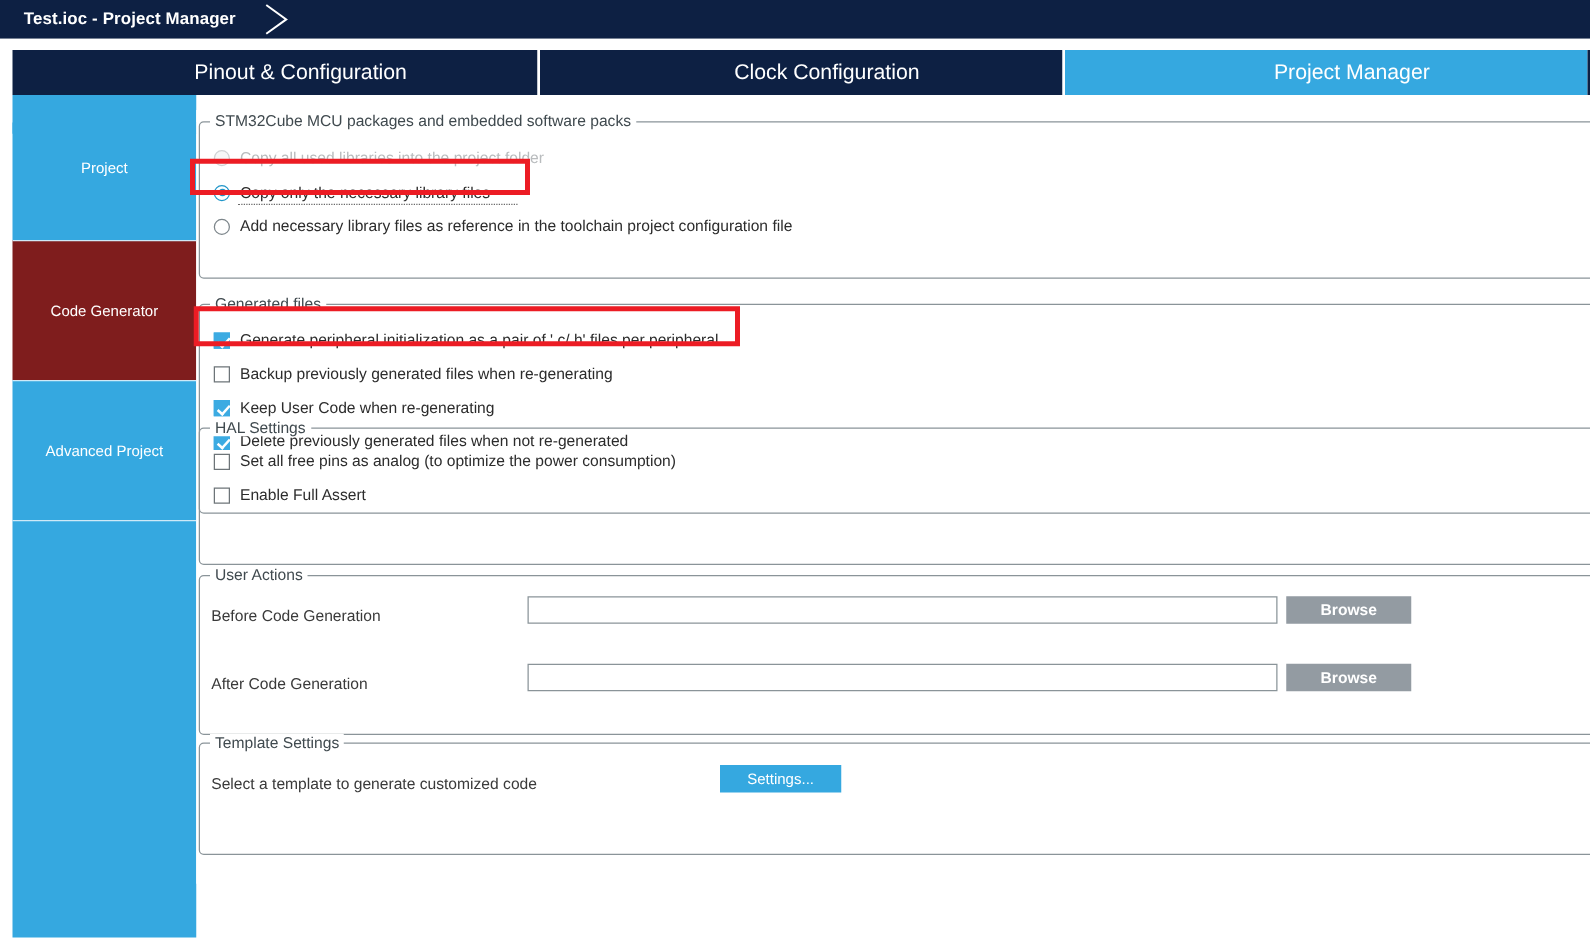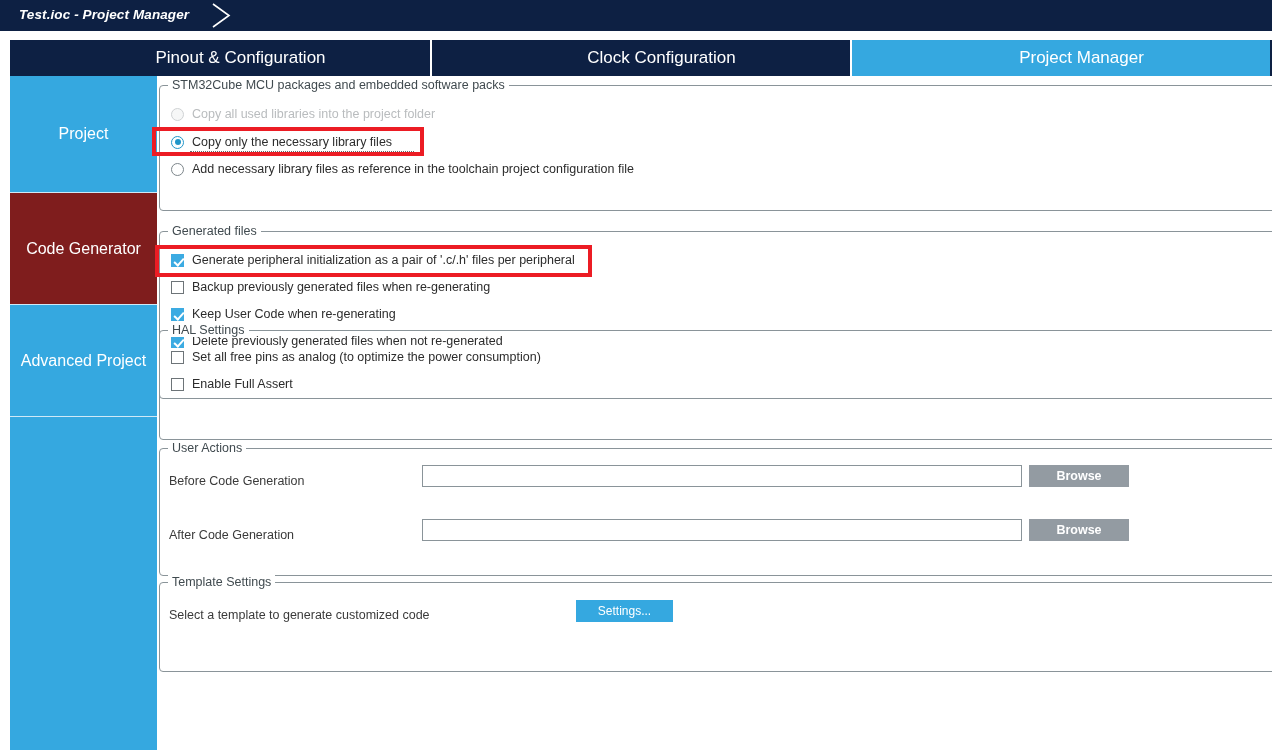--- a/index.html
+++ b/index.html
@@ -9,21 +9,20 @@
     overflow: hidden;
     background: #ffffff;
     font-family: "Liberation Sans", sans-serif;
   }
 
   
   #titlebar {
     position: absolute; left: 0; top: 0;
     width: 1272px; height: 31px;
     background: #0d2043;
-    font-style: italic;
   }
   #titlebar .title-text {
     position: absolute; left: 19px; top: 7px;
     font-size: 13.5px; font-weight: bold;
     color: #ffffff; letter-spacing: 0.1px;
     white-space: nowrap;
   }
   #titlebar .chevron {
     position: absolute; left: 207px; top: 0px;
     width: 40px; height: 31px;
@@ -67,34 +66,34 @@
   }
 
   
   #sidebar {
     position: absolute; left: 10px; top: 76px;
     width: 147px; height: 674px;
   }
   .side-item {
     position: absolute; left: 0; width: 147px;
     display: flex; align-items: center; justify-content: center;
-    color: #ffffff; font-size: 16px;
+    color: #ffffff; font-size: 12px;
     background: #35a8e0;
     border-top: 1px solid #cfe9f7;
     cursor: default;
   }
   .side-item.sel { background: #7f1d1d; }
   #side-project   { top: 0px;   height: 116px; border-top: none; }
   #side-codegen   { top: 116px; height: 112px; }
   #side-advanced  { top: 228px; height: 112px; }
   #side-blank     { top: 340px; height: 334px; }
 
   
   #content {
-    position: absolute; left: 157px; top: 76px;
+    position: absolute; left: 157px; top: 88px;
     width: 1115px; height: 619px;
     background: #ffffff;
   }
 
   
   .group {
     position: absolute;
     border: 1px solid #8a9499;
     border-radius: 4px;
   }

